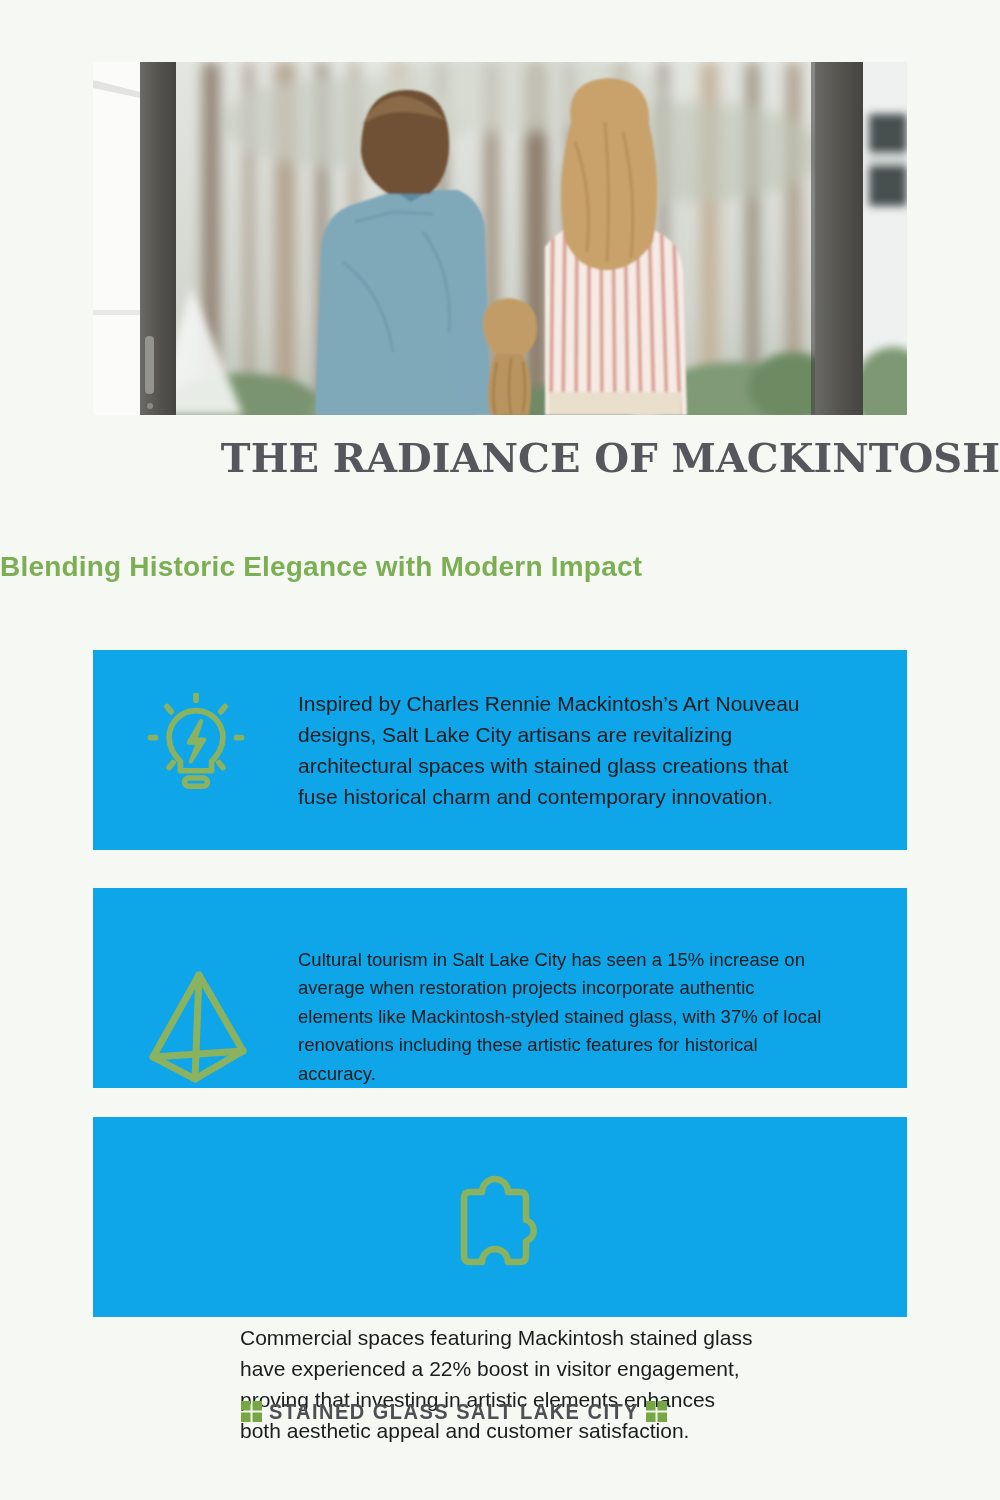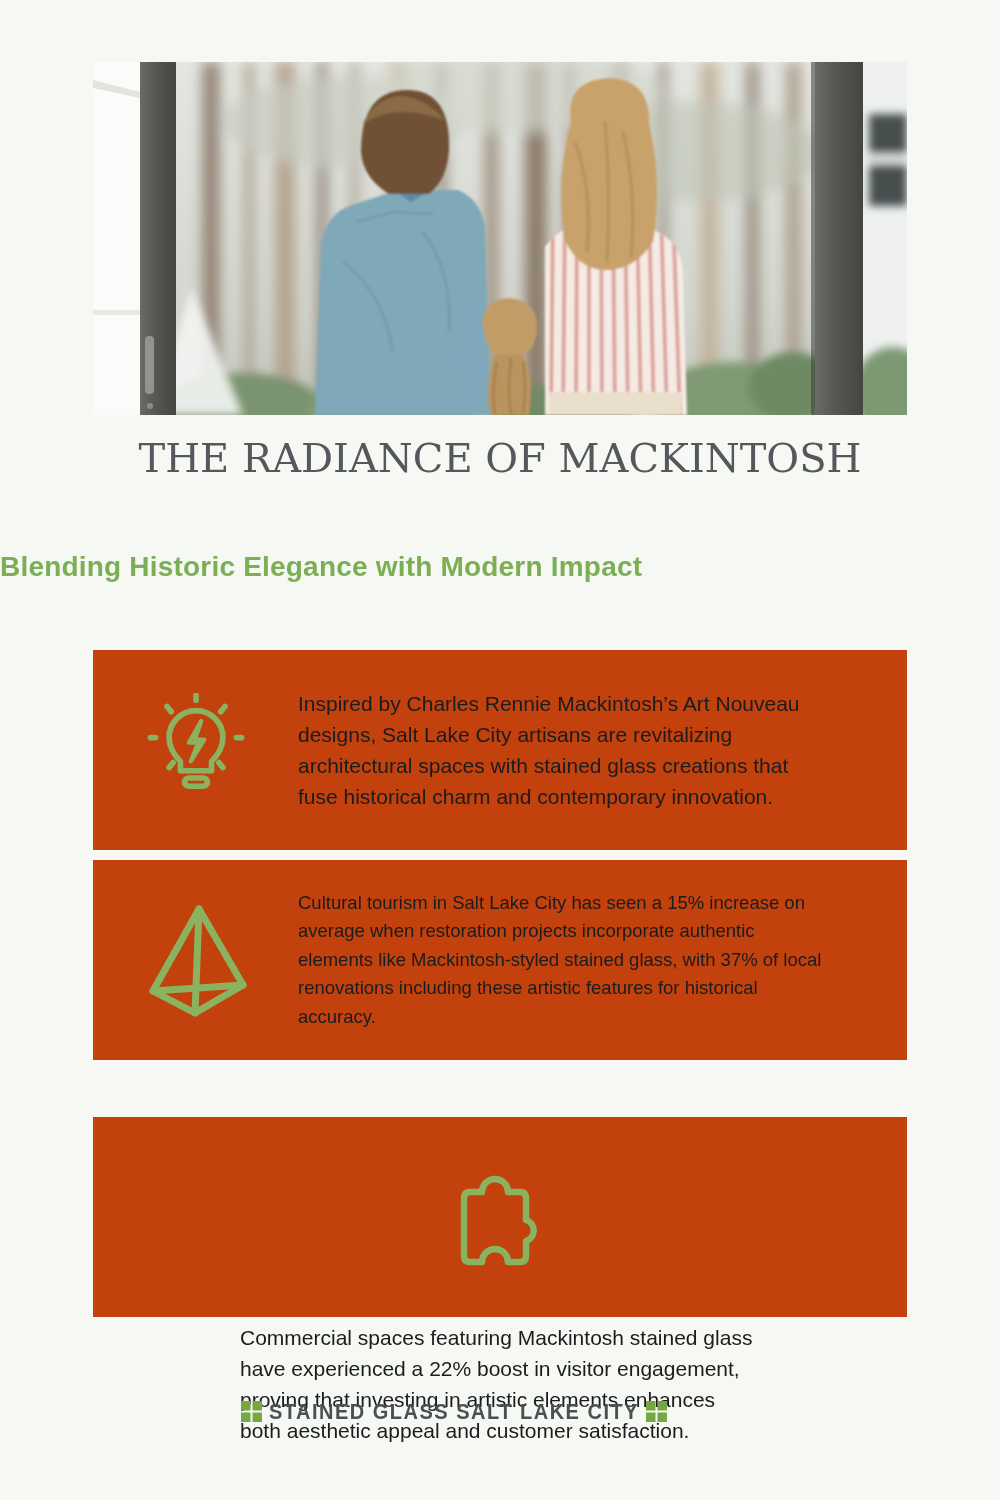--- a/index.html
+++ b/index.html
@@ -3,31 +3,31 @@
 <meta charset="utf-8">
 <style>
   * { margin:0; padding:0; box-sizing:border-box; }
   html,body { width:1000px; height:1500px; }
   body { font-family:"Liberation Sans", sans-serif; background:#f5f8f3; }
   .canvas { position:relative; width:1000px; height:1500px; background:#f5f8f3; overflow:hidden; }
 
   .hero { position:absolute; left:93px; top:62px; width:814px; height:353px; overflow:hidden; background:#dfe2dd; }
   .hero svg { display:block; width:100%; height:100%; }
 
-  .title-block { position:absolute; left:0; top:434px; width:1000px; text-align:center;
-    font-family:"DejaVu Serif","Liberation Serif",serif; font-weight:400; color:#55575c; }
+  .title-block { position:absolute; left:0; top:434px; width:1000px; text-align:right;
+    font-family:"DejaVu Serif","Liberation Serif",serif; font-weight:700; color:#55575c; }
   .title-line { font-size:40px; line-height:48px; letter-spacing:0px; }
 
   .subtitle { position:absolute; left:0; top:551px; width:1000px; text-align:left;
     font-size:28px; font-weight:700; color:#7cae53; letter-spacing:0.2px; }
 
-  .card { position:absolute; left:93px; width:814px; height:200px; background:#c2410c;
+  .card { position:absolute; left:93px; width:814px; height:200px; background:#0ea5e9;
     display:flex; align-items:center; }
   .card-1 { top:650px; }
-  .card-2 { top:860px; }
+  .card-2 { top:888px;align-items:flex-end; }
   .card-3 { top:1117px;flex-direction:column; }
   .icon-col { width:205px; flex:0 0 205px; display:flex; align-items:center; justify-content:center; }
   .card-text { color:#1b1c1e; }
   .card-1 .card-text { width:505px; font-size:21px; line-height:31px; }
   .card-2 .card-text { width:525px; font-size:18.5px; line-height:28.5px; }
   .card-3 .card-text { width:520px; font-size:21px; line-height:31px; }
 
   .footer { position:absolute; left:0; top:1400px; width:908px; display:flex;
     align-items:center; justify-content:center; gap:7px; }
   .brand-text { font-size:20px; font-weight:700; letter-spacing:1.5px; color:#4c5054;

